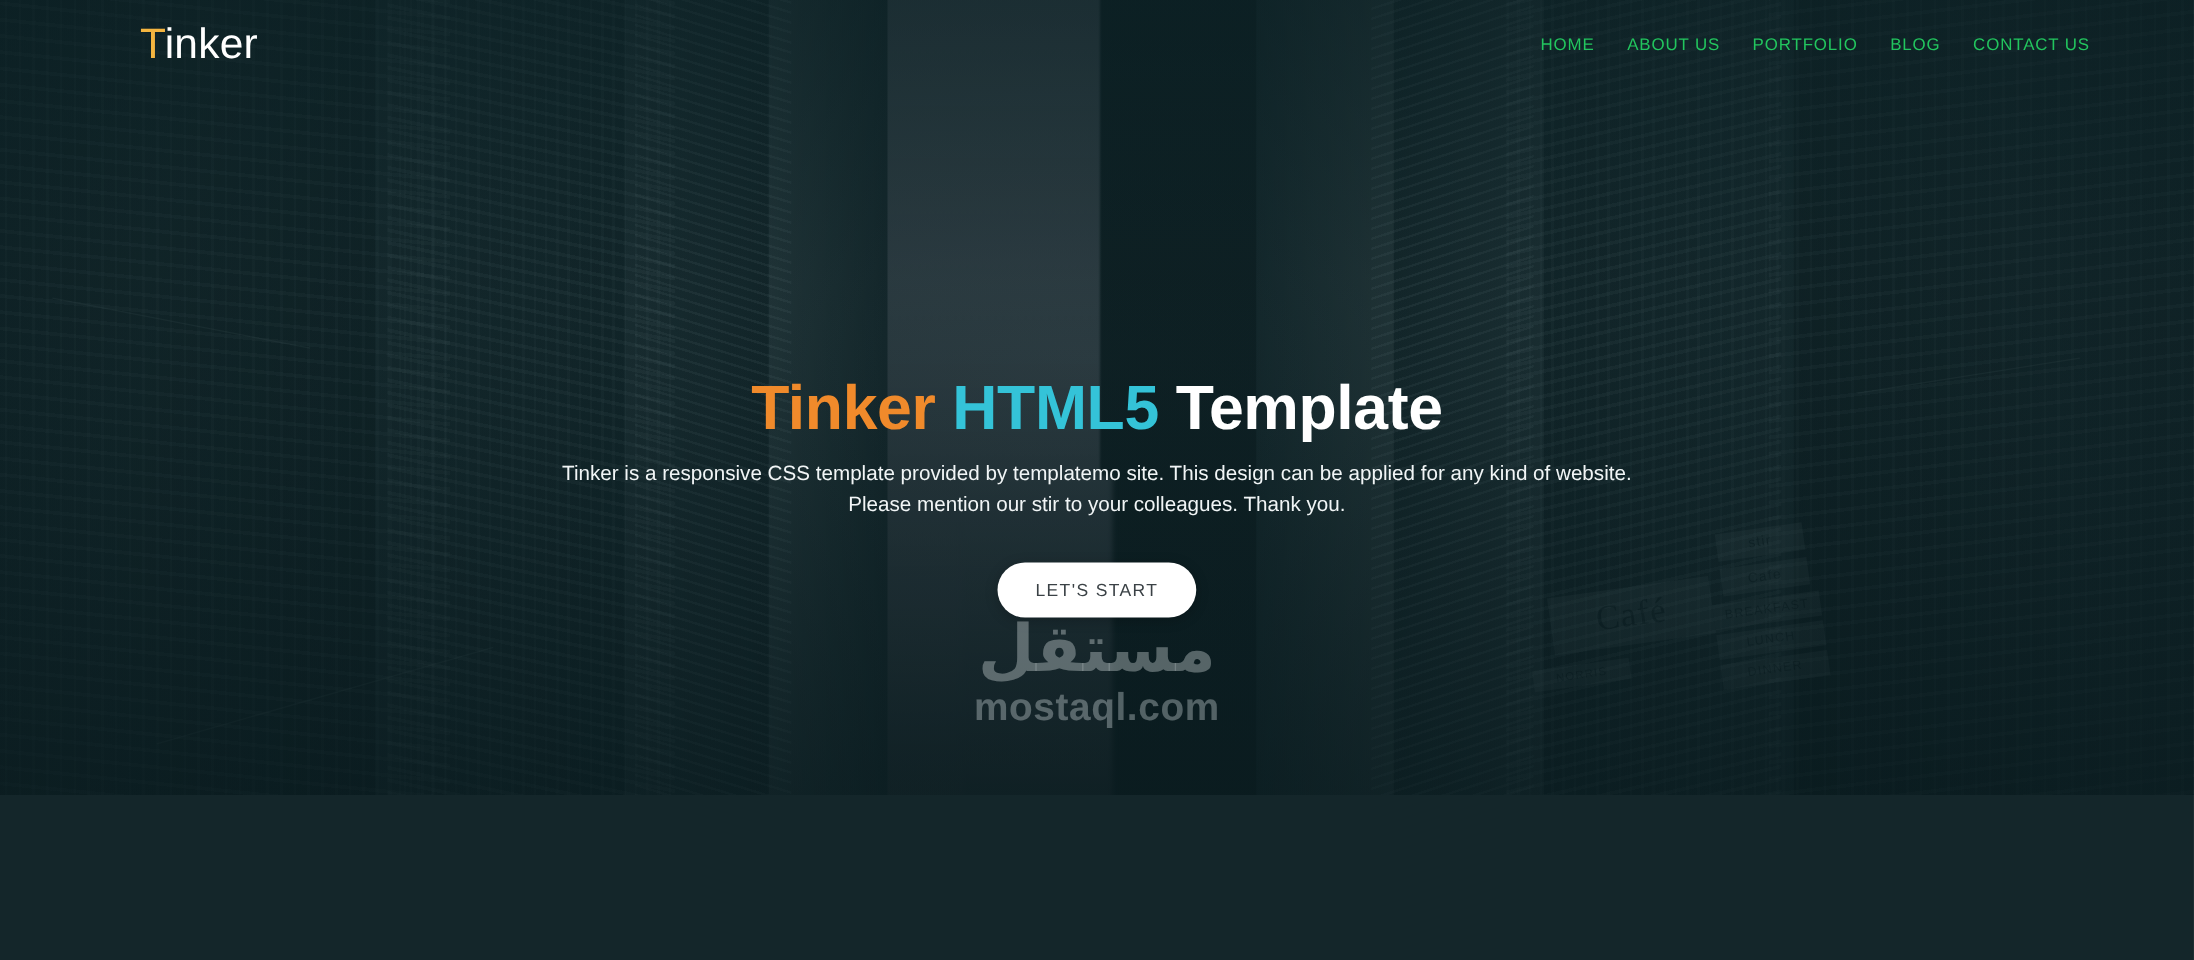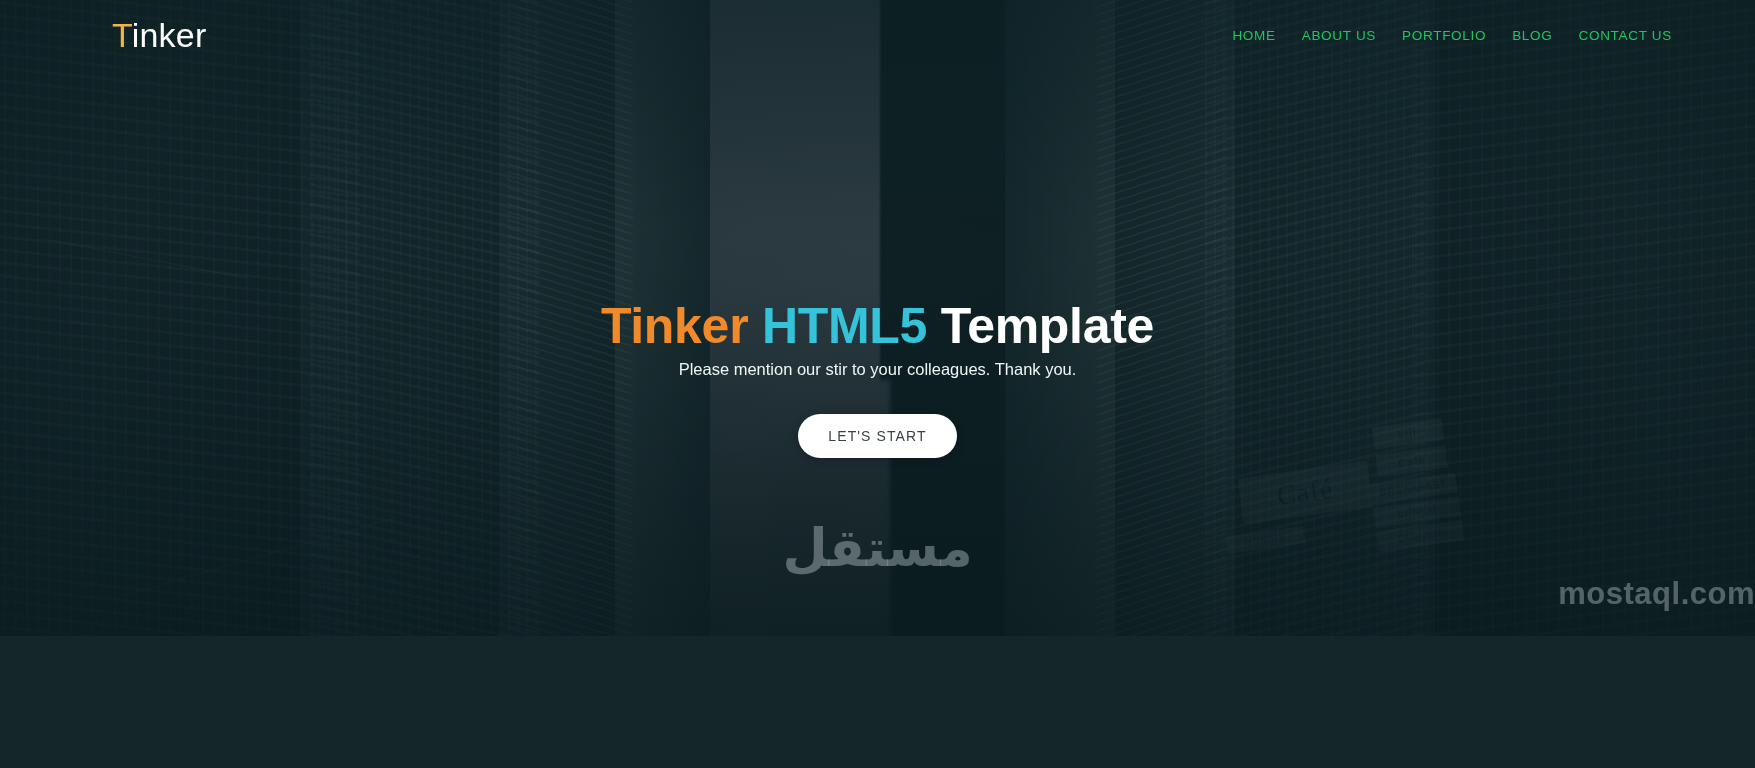--- a/index.html
+++ b/index.html
@@ -151,21 +151,21 @@
     white-space:nowrap;
   }
 
   
   .content {
     position:absolute; left:0; right:0; top:300px;
     text-align:center; z-index:15;
   }
   .headline {
     font-size:50px; font-weight:700; letter-spacing:-.3px;
-    line-height:1.05; margin-bottom:4px;
+    line-height:1.05; margin-bottom:14px;
     font-family:"Liberation Sans", sans-serif;
   }
   .headline .w-orange { color:#f08a2b; }
   .headline .w-cyan   { color:#34c3d8; }
   .headline .w-white  { color:#ffffff; }
 
   .subtitle {
     color:#f1f5f6; font-size:16.5px; line-height:1.55;
     max-width:900px; margin:0 auto;
     font-family:"Liberation Sans", sans-serif;
@@ -180,34 +180,33 @@
     border:none; border-radius:40px;
     padding:14px 30px;
     font-size:14px; letter-spacing:1.1px;
     font-family:"Liberation Sans", sans-serif;
     cursor:pointer;
     box-shadow:0 2px 10px rgba(0,0,0,.22);
   }
 
   
   .watermark {
-    position:absolute; left:0; right:0; bottom:24px;
+    position:absolute; left:0; right:0; bottom:52px;
     text-align:center; z-index:16; opacity:.55;margin-top:43px;
   }
   .wm-ar {
     font-size:52px; color:rgba(232,240,241,.62);
     line-height:1; letter-spacing:2px; direction:rtl;
     font-family:"DejaVu Sans", sans-serif; font-weight:700;
   }
   .wm-en {
     margin-top:2px;
     font-size:31px; color:rgba(232,240,241,.60);
     letter-spacing:.5px; font-weight:700;
     font-family:"Liberation Sans", sans-serif;
-    text-align:right;
   }
 </style>
 </head>
 <body>
 
 <div class="hero">
 
   <div class="bg">
     <div class="sky"></div>
     <div class="sky2"></div>
@@ -256,20 +255,21 @@
       <a href="#">PORTFOLIO</a>
       <a href="#">BLOG</a>
       <a href="#">CONTACT US</a>
     </nav>
   </div>
 
   <div class="content">
     <h1 class="headline"><span class="w-orange">Tinker</span> <span class="w-cyan">HTML5</span> <span class="w-white">Template</span></h1>
 
     <p class="subtitle">
+      <span class="sub-line">Tinker is a responsive CSS template provided by templatemo site. This design can be applied for any kind of website.</span>
       <span class="sub-line">Please mention our stir to your colleagues. Thank you.</span>
     </p>
 
     <div class="cta-wrap">
       <button class="cta">LET'S START</button>
     </div>
   </div>
 
   <div class="watermark">
     <div class="wm-ar">مستقل</div>

